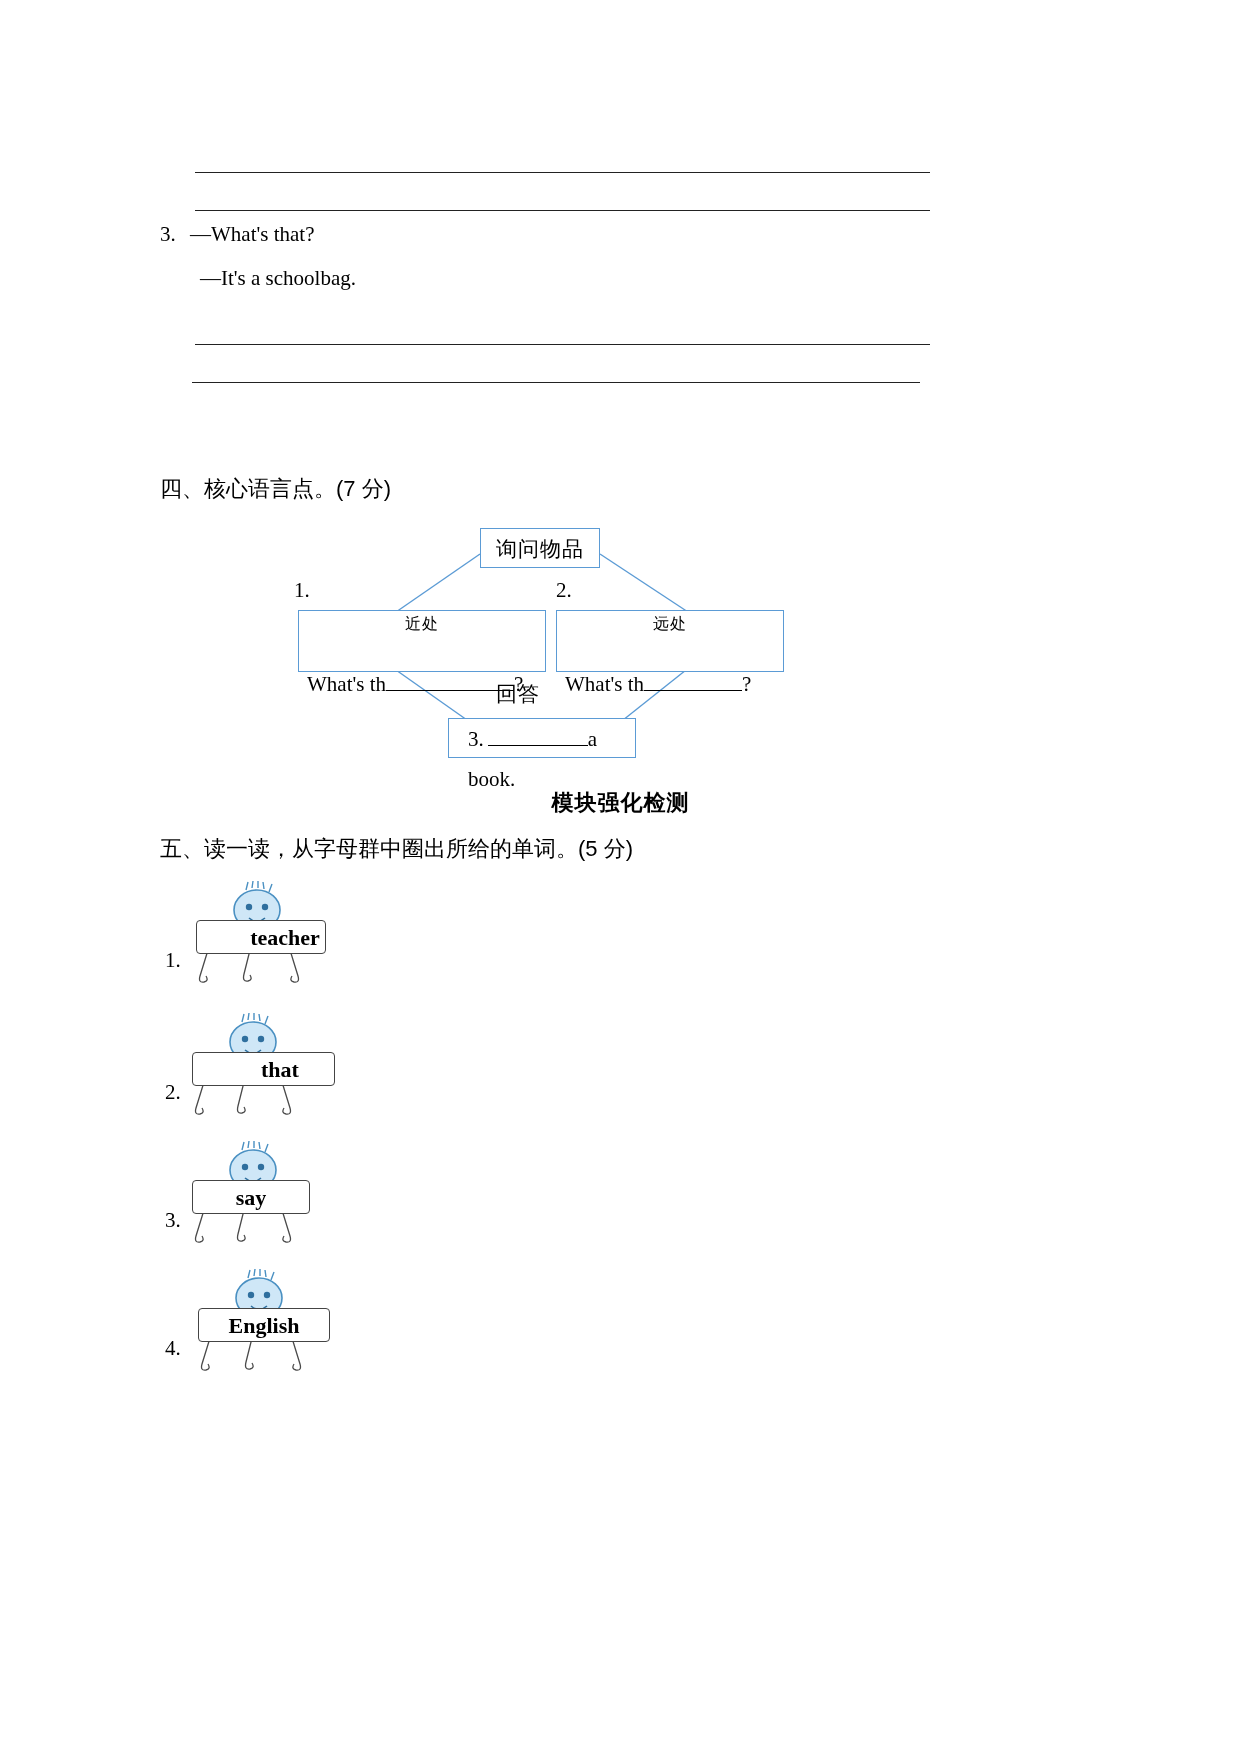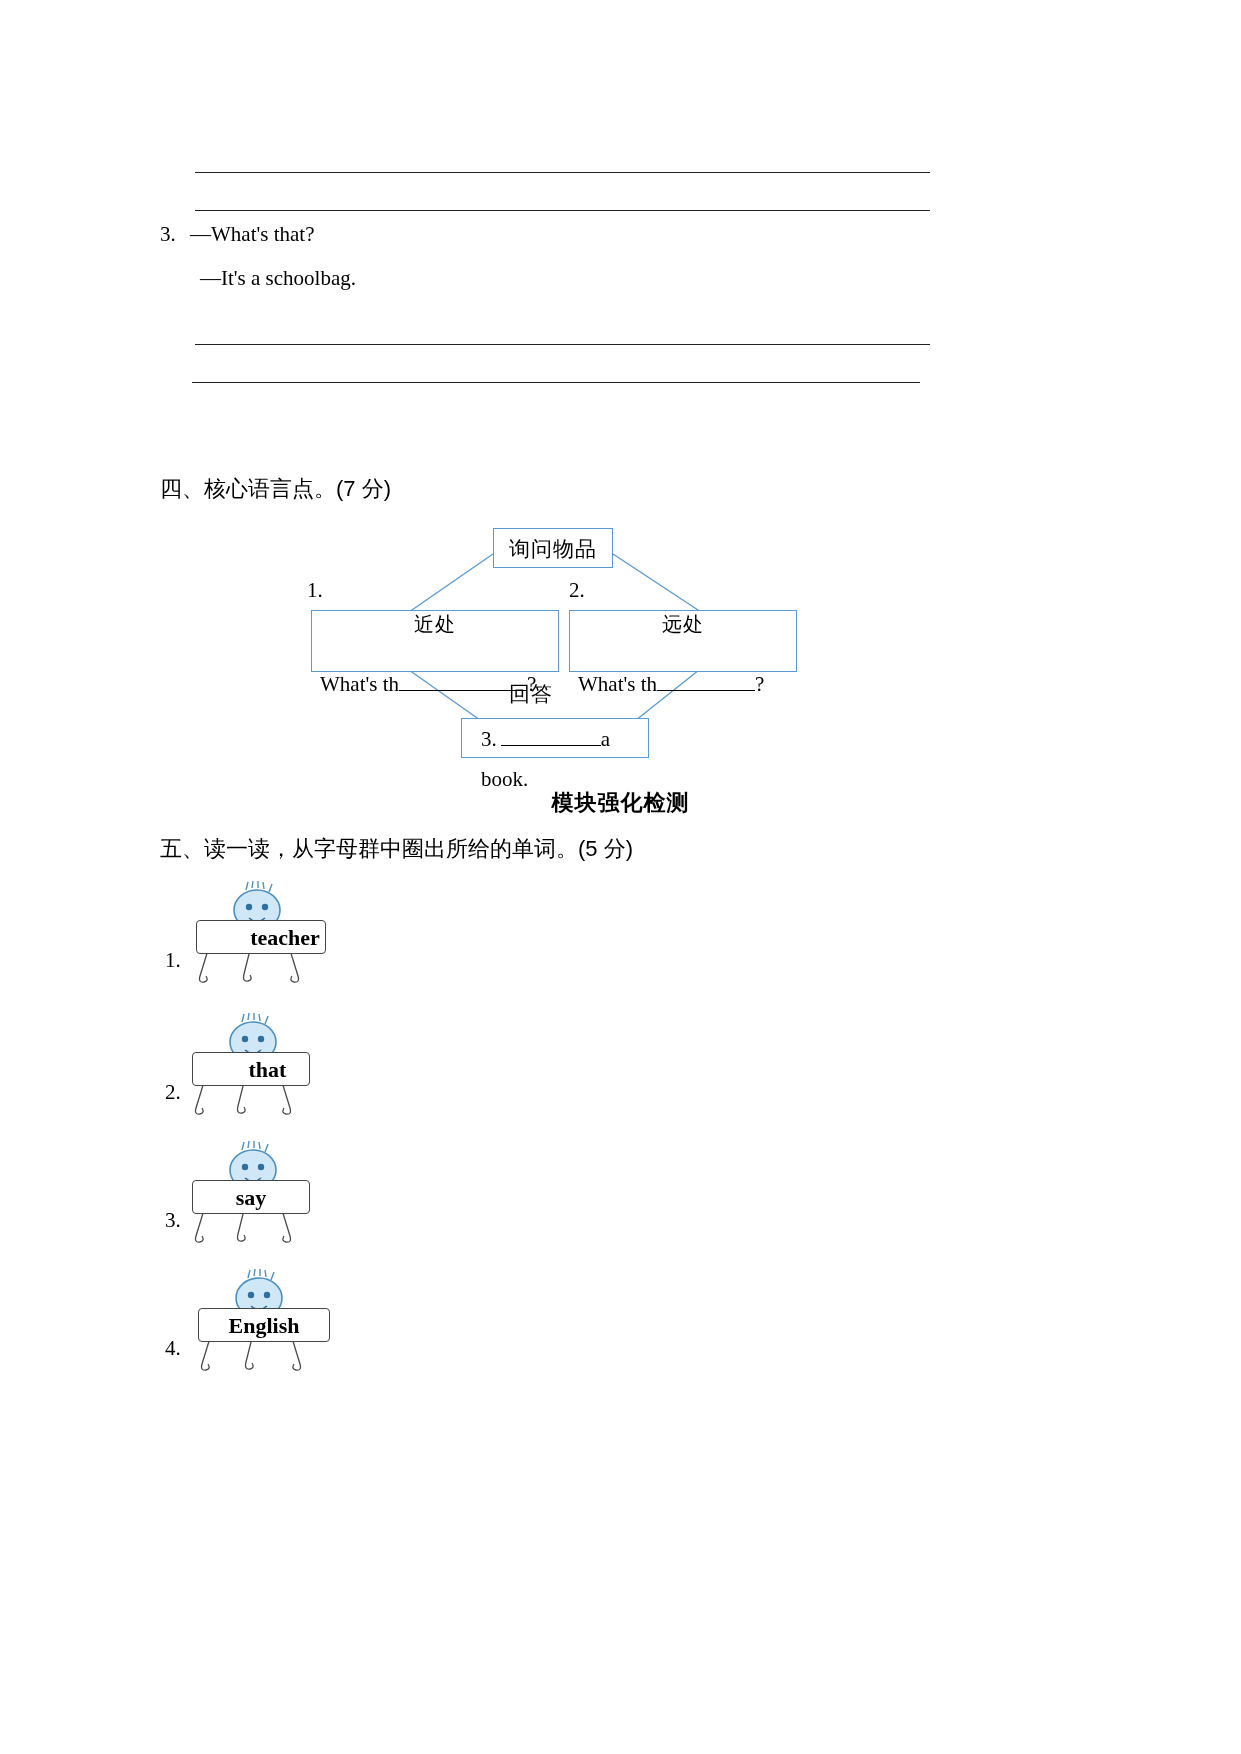--- a/index.html
+++ b/index.html
@@ -56,21 +56,21 @@
     text-align: center;
     font-size: 22px;
     font-weight: bold;
     font-family: "Liberation Sans", sans-serif;
     letter-spacing: 1px;
   }
 
   
   .diagram {
     position: absolute;
-    left: 301px;
+    left: 288px;
     top: 520px;
     width: 640px;
     height: 250px;
   }
   .dbox {
     position: absolute;
     border: 1.4px solid #5b9bd5;
     background: #fff;
     box-sizing: border-box;
     text-align: center;
@@ -101,21 +101,21 @@
     left: 160px;
     top: 198px;
     width: 188px;
     height: 40px;
     font-size: 21px;
     line-height: 40px;
     text-align: left;
     padding-left: 19px;
   }
   .box-cn {
-    font-size: 20px;
+    font-size: 16px;
     line-height: 26px;
     letter-spacing: 1px;
   }
   .box-en {
     font-size: 21px;
     line-height: 30px;
     text-align: left;
     padding-left: 8px;
     white-space: nowrap;
     margin-top: 32px;
@@ -274,21 +274,21 @@
     </svg>
 
     <svg class="stand-svg" style="left:26px; top:70px;" width="130" height="36" viewBox="0 0 130 36" xmlns="http://www.w3.org/2000/svg">
       <g stroke="#4a4a4a" stroke-width="1.3" fill="none">
         <path d="M18 0 L10 26 Q8 33 14 32 Q19 31 16 26"></path>
         <path d="M58 0 L52 24 Q50 32 56 31 Q61 30 58 25"></path>
         <path d="M96 0 L104 26 Q106 33 100 32 Q95 31 98 26"></path>
       </g>
     </svg>
 
-    <div class="wordbox" style="left:32px; top:40px; width:118px; height:34px;padding-left:33px;">that</div>
+    <div class="wordbox" style="left:32px; top:40px; width:143px; height:34px;padding-left:33px;">that</div>
   </div>
 
   <div class="item" style="left:160px; top:1140px; width:240px; height:110px;">
     <div class="item-num" style="left:5px; top:68px;">3.</div>
 
     <svg class="face-svg" style="left:58px; top:0px;" width="70" height="56" viewBox="0 0 70 56" xmlns="http://www.w3.org/2000/svg">
       <g stroke="#4a90c2" stroke-width="1.4" fill="none">
         <path d="M24 10 L26 2 M30 8 L31 1 M36 8 L36 1 M42 9 L41 2 M47 12 L50 4"></path>
       </g>
       <ellipse cx="35" cy="30" rx="23" ry="20" fill="#cfe7f7" stroke="#4a90c2" stroke-width="1.6"></ellipse>

